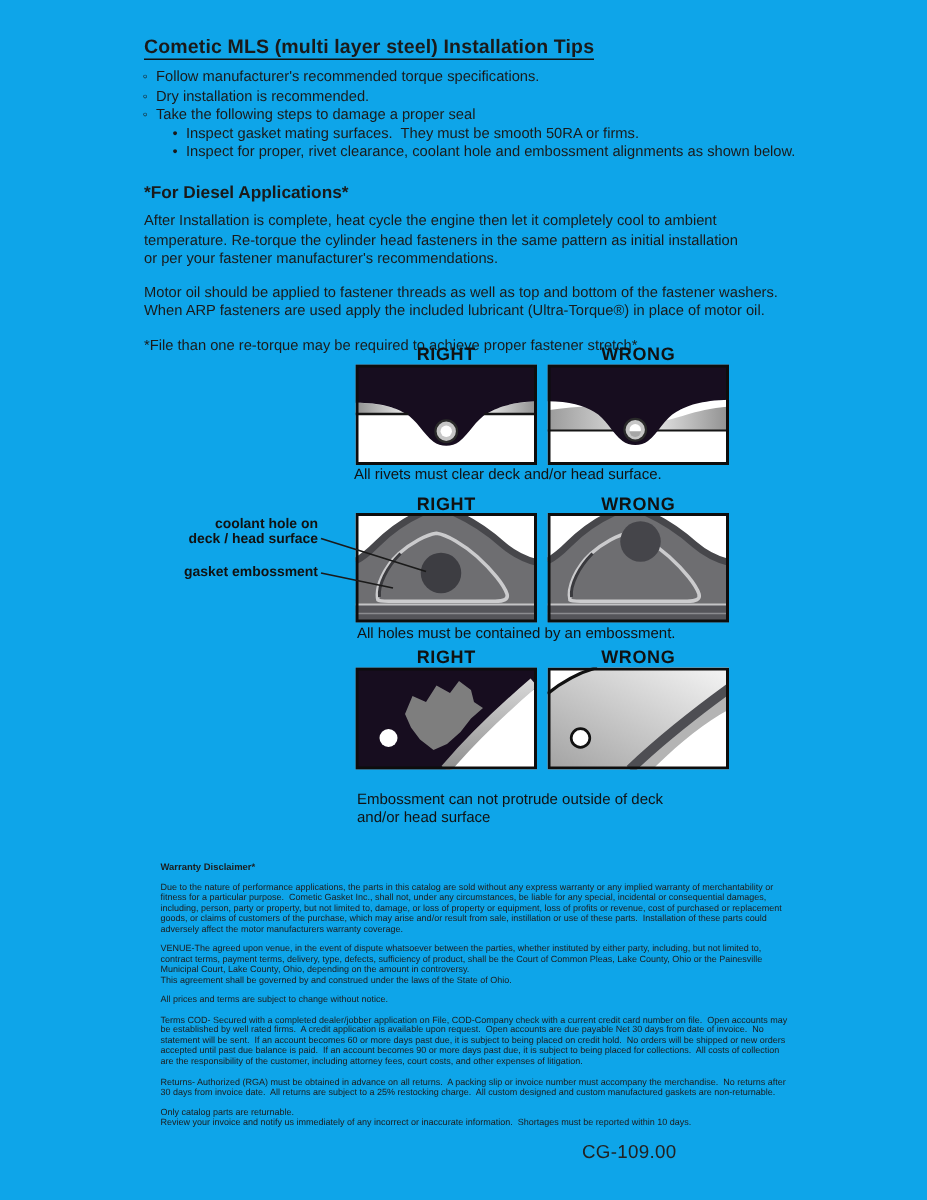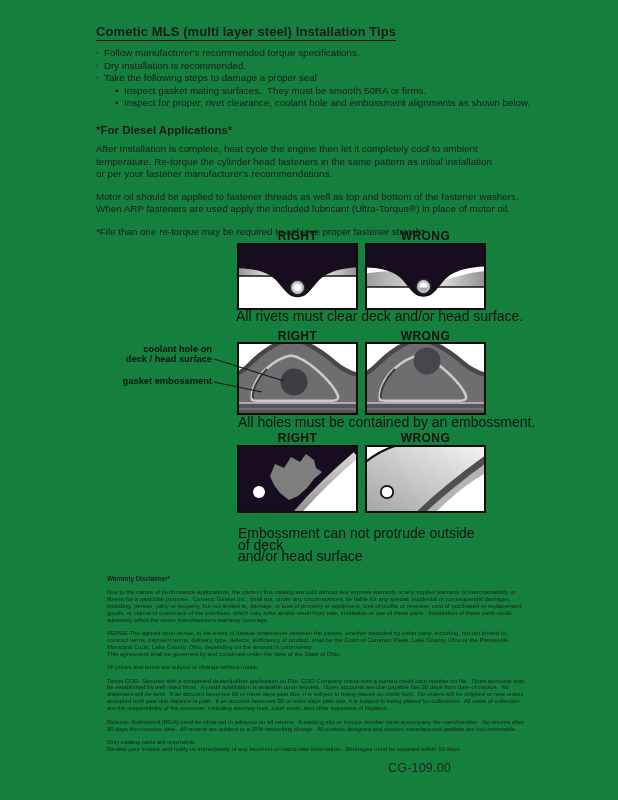--- a/index.html
+++ b/index.html
@@ -1,37 +1,37 @@
 <!DOCTYPE html>
 <html><head>
 <meta charset="utf-8">
 <style>
   * { margin:0; padding:0; box-sizing:border-box; }
   html,body { background:#ffffff; }
   body { font-family:"Liberation Sans","DejaVu Sans",sans-serif; color:#1a1a1a; }
-  .page { position:relative; width:618px; height:800px; background:#15803d; overflow:hidden; }
+  .page { position:relative; width:618px; height:800px; background:#0ea5e9; overflow:hidden; }
 
   
   .textblock { position:absolute; left:96px; top:22px; width:500px; }
   .title { display:inline-block; font-size:13px; font-weight:bold; letter-spacing:.1px;
            border-bottom:1.6px solid #111; padding-bottom:1px; margin-bottom:6px; }
   ul.tips { list-style:none; }
   ul.tips li { position:relative; font-size:9.8px; line-height:12.6px; padding-left:8px; white-space:pre-wrap; }
   ul.tips li.lvl1::before { content:"◦"; position:absolute; left:-1px; top:0; font-size:9.8px; }
   ul.tips li.lvl2 { margin-left:20px; }
   ul.tips li.lvl2::before { content:"•"; position:absolute; left:-1px; top:0; font-size:9.8px; }
   .diesel-heading { font-size:11.5px; font-weight:bold; margin-top:14px; margin-bottom:7px; }
   .bodypara { font-size:9.8px; line-height:12.6px; white-space:pre-wrap; margin-bottom:10px; width:470px; }
   .note { font-size:9.8px; margin-top:3px; white-space:pre-wrap; }
 
   
   .dg-header { position:absolute; width:121px; text-align:center; font-size:12px; font-weight:600;
                letter-spacing:.4px; color:#111; }
   .dg-box { position:absolute; width:121px; display:block; }
-  .dg-caption { position:absolute; font-size:14px; line-height:11.5px; color:#111; white-space:pre-wrap; }
+  .dg-caption { position:absolute; font-size:10px; line-height:11.5px; color:#111; white-space:pre-wrap; }
   .dg-label { position:absolute; font-size:9.3px; line-height:10.4px; text-align:right; width:114px; color:#111;font-weight:bold; }
   .overlay { position:absolute; left:0; top:0; pointer-events:none; }
 
   
   .h-r1 { top:229px; } .h-r2 { top:329px; } .h-r3 { top:431px; }
   .col-right { left:237px; } .col-wrong { left:365px; }
   .b-r1 { top:243px; height:67px; } .b-r2 { top:342px; height:73px; } .b-r3 { top:445px; height:68px; }
   .cap-r1 { left:236px; top:311px; } .cap-r2 { left:238px; top:417px; } .cap-r3 { left:238px; top:528px; width:240px; }
   .lbl-coolant { left:98px; top:344px; } .lbl-emboss { left:98px; top:376px; }
 

